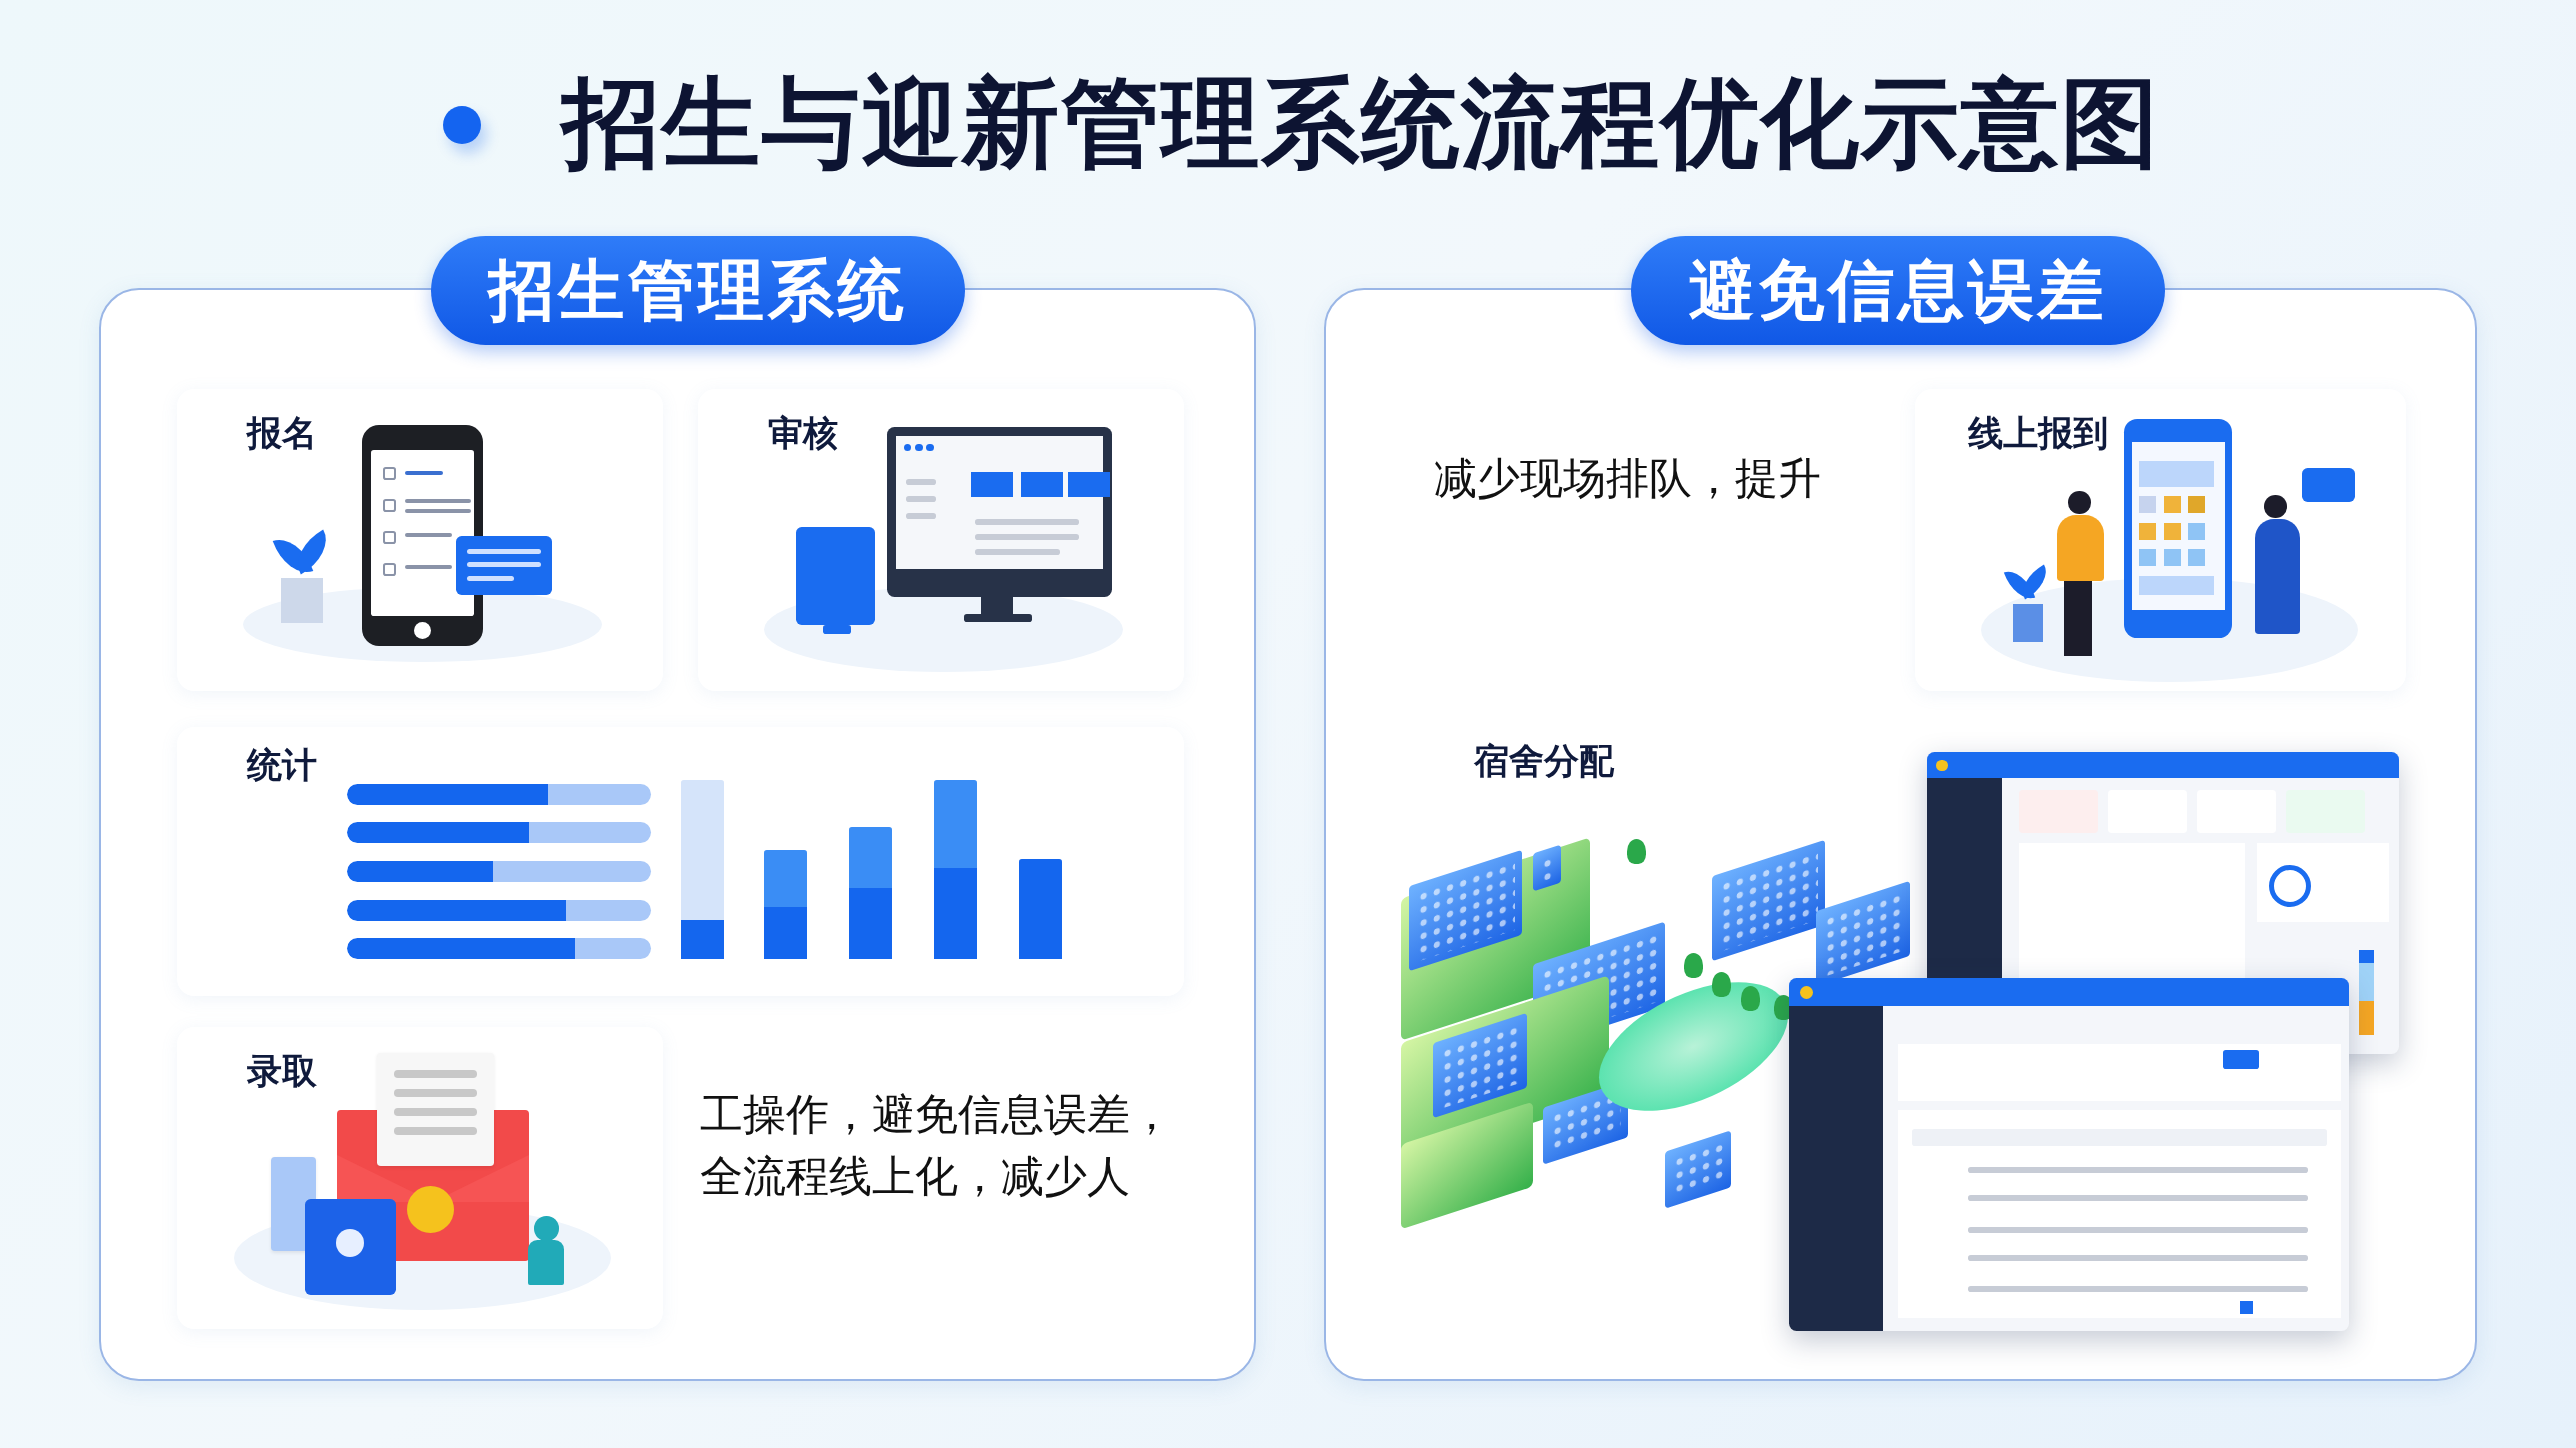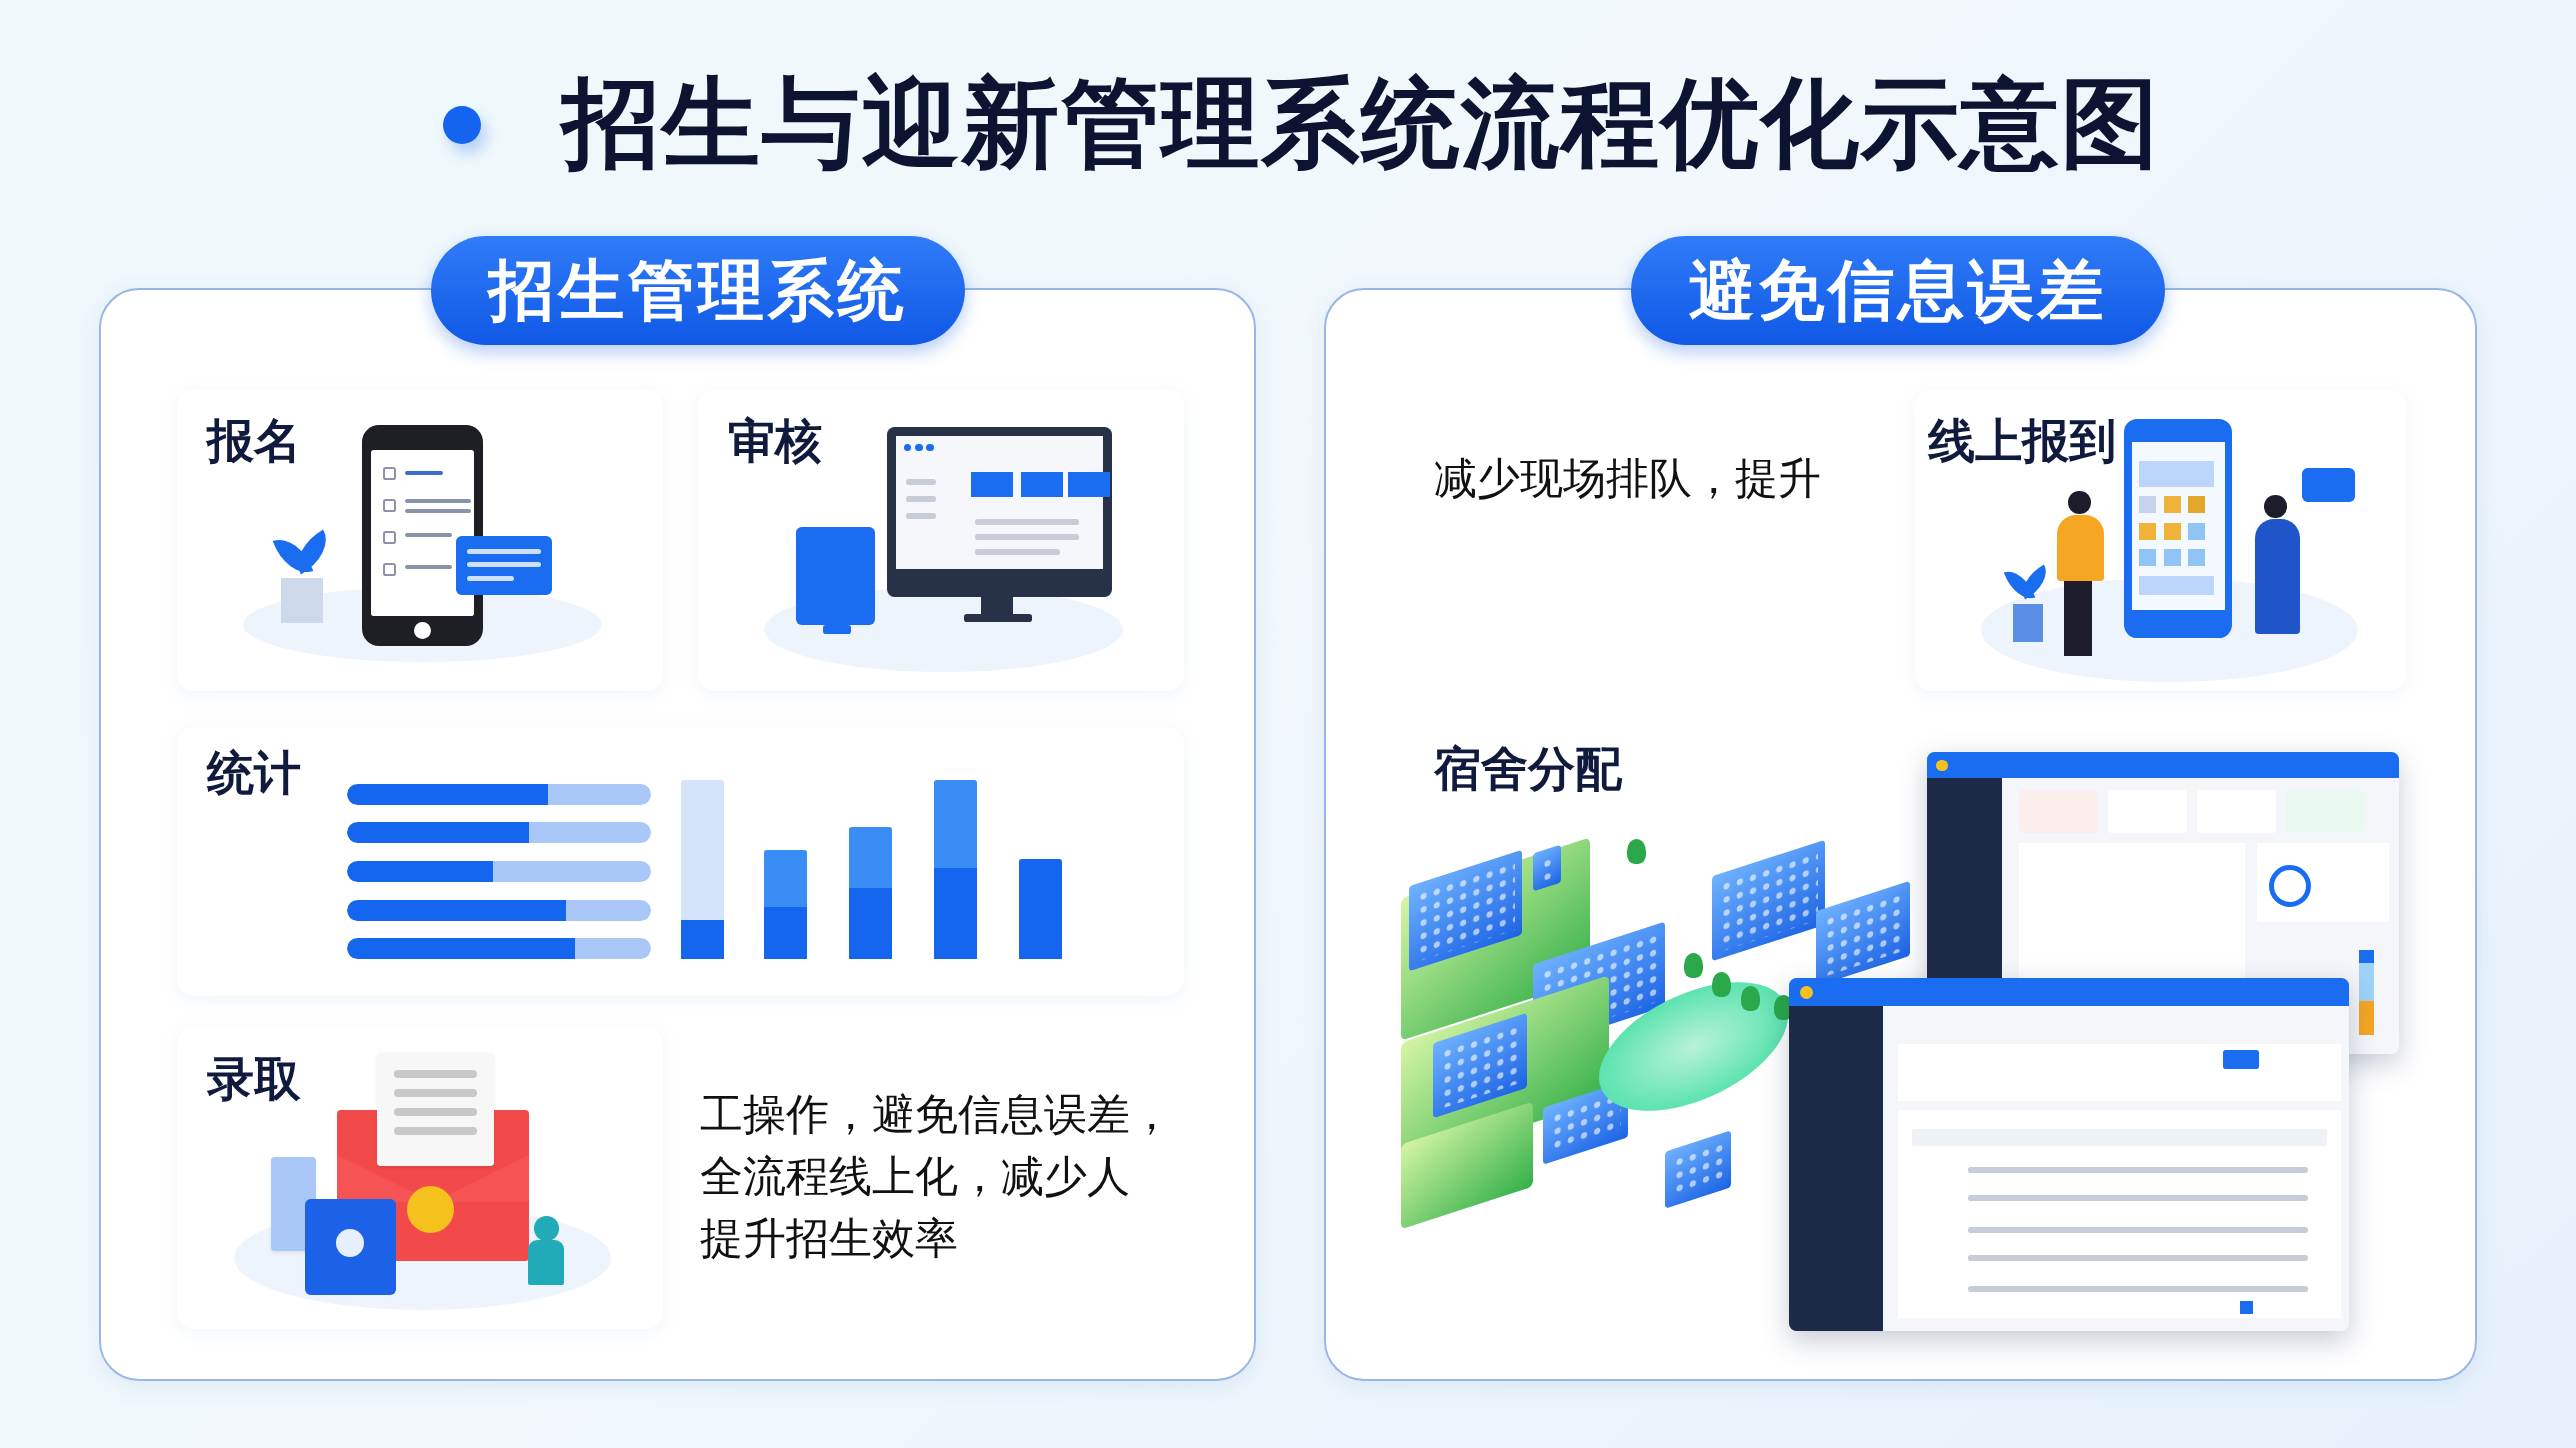--- a/index.html
+++ b/index.html
@@ -16,21 +16,21 @@
 
   .panel { position: absolute; top: 288px; height: 1093px; background: #fff; border: 2.8px solid #9ab6e6; border-radius: 40px; box-shadow: 0 5.7px 22.6px rgba(80,140,200,0.12); }
   .panel.left { left: 99px; width: 1157px; }
   .panel.right { left: 1324px; width: 1153px; }
 
   .pill { position: absolute; top: 236px; height: 109px; border-radius: 55px; background: linear-gradient(180deg, #2f7cf8, #1058e6); color: #fff; font-size: 66px; font-weight: 700; display: flex; align-items: center; justify-content: center; letter-spacing: 3.8px; box-shadow: 0 7.5px 17px rgba(16,88,230,0.3); }
   .pill.left { left: 431px; width: 534px; font-family: Liberation Serif, serif; }
   .pill.right { left: 1631px; width: 534px; }
 
   .card { position: absolute; background: #fff; border-radius: 17px; box-shadow: 0 3.8px 17px rgba(120,160,210,0.10); }
-  .label { position: absolute; font-size: 47px; font-weight: 700; color: #0f1a3c; }
+  .label { position: absolute; font-size: 35px; font-weight: 700; color: #0f1a3c; margin-left: 40px; }
   .desc { position: absolute; font-size: 43px; line-height: 62px; color: #111; }
 
   
   .phone { position: absolute; width: 121px; height: 221px; background: #1d1f24; border-radius: 17px; }
   .phone .scr { position: absolute; left: 9.4px; top: 24.5px; right: 9.4px; bottom: 30px; background: #fff; border-radius: 2.8px; }
   .phone .btn { position: absolute; left: 52px; bottom: 7.5px; width: 17px; height: 17px; border-radius: 50%; background: #fff; }
   .row-line { position: absolute; height: 4.7px; background: #8a93a8; border-radius: 2.8px; }
   .chk { position: absolute; width: 13.2px; height: 13.2px; border: 2.8px solid #8a93a8; border-radius: 2.8px; }
   .bubble { position: absolute; background: #1a6cf0; border-radius: 5.7px; }
   .bubble i { position: absolute; left: 11.3px; right: 11.3px; height: 4.7px; background: #cfe0ff; border-radius: 2.8px; }
@@ -201,21 +201,20 @@
     <div style="position:absolute;left:128px;top:172px;width:91px;height:96px;background:#1c62e8;border-radius:5.7px;"></div>
     <div style="position:absolute;left:159px;top:202px;width:28px;height:28px;background:#e7efff;border-radius:50%;"></div>
     <div style="position:absolute;left:357px;top:189px;width:24.5px;height:24.5px;background:#21aab8;border-radius:50%;"></div>
     <div style="position:absolute;left:351px;top:213px;width:36px;height:45px;background:#21aab8;border-radius:9.4px 9.4px 1.9px 1.9px;"></div>
   </div>
 </div>
 
 <div class="desc" style="left:700px;top:1083px;">
   <div>工操作，避免信息误差，</div>
   <div>全流程线上化，减少人</div>
-  <div>提升招生效率</div>
 </div>
 
 <div class="panel right"></div>
 <div class="pill right">避免信息误差</div>
 
 <div class="desc" style="left:1434px;top:447px;text-align:center;">
   <div>减少现场排队，提升</div>
 </div>
 
 <div class="card" style="left:1915px;top:389px;width:491px;height:302px;">

